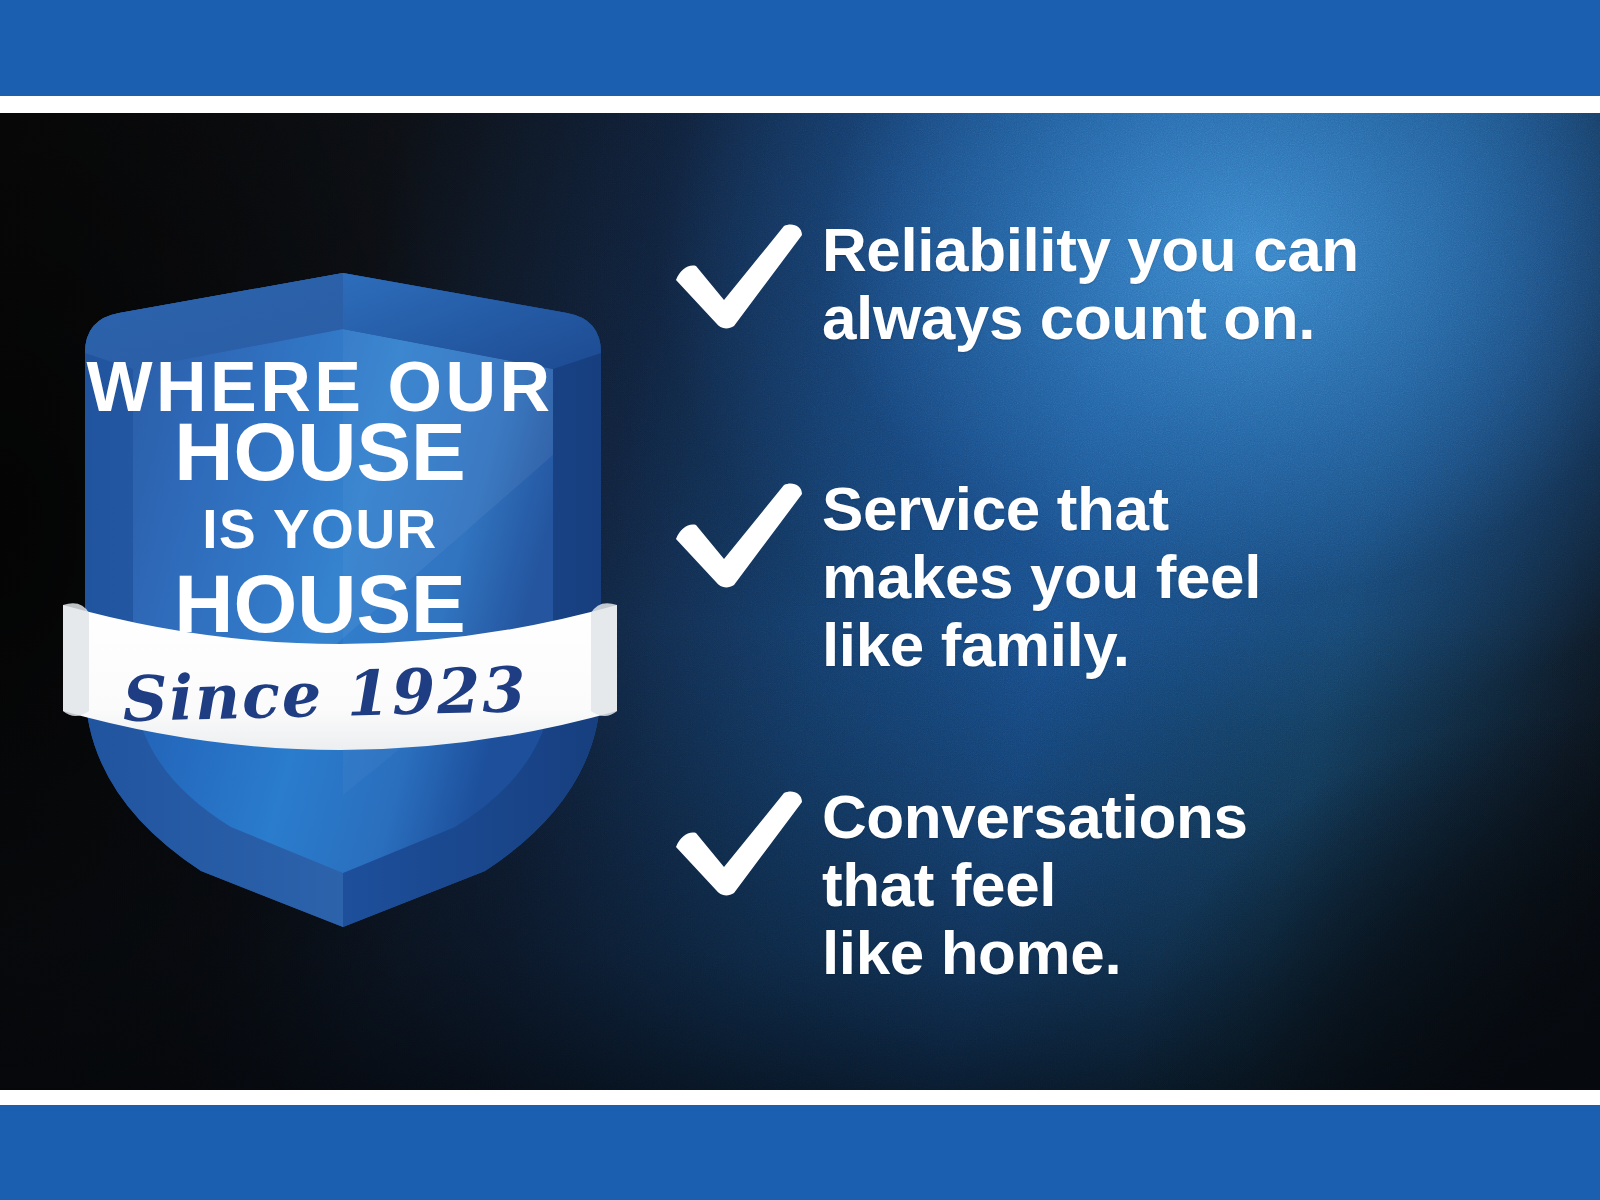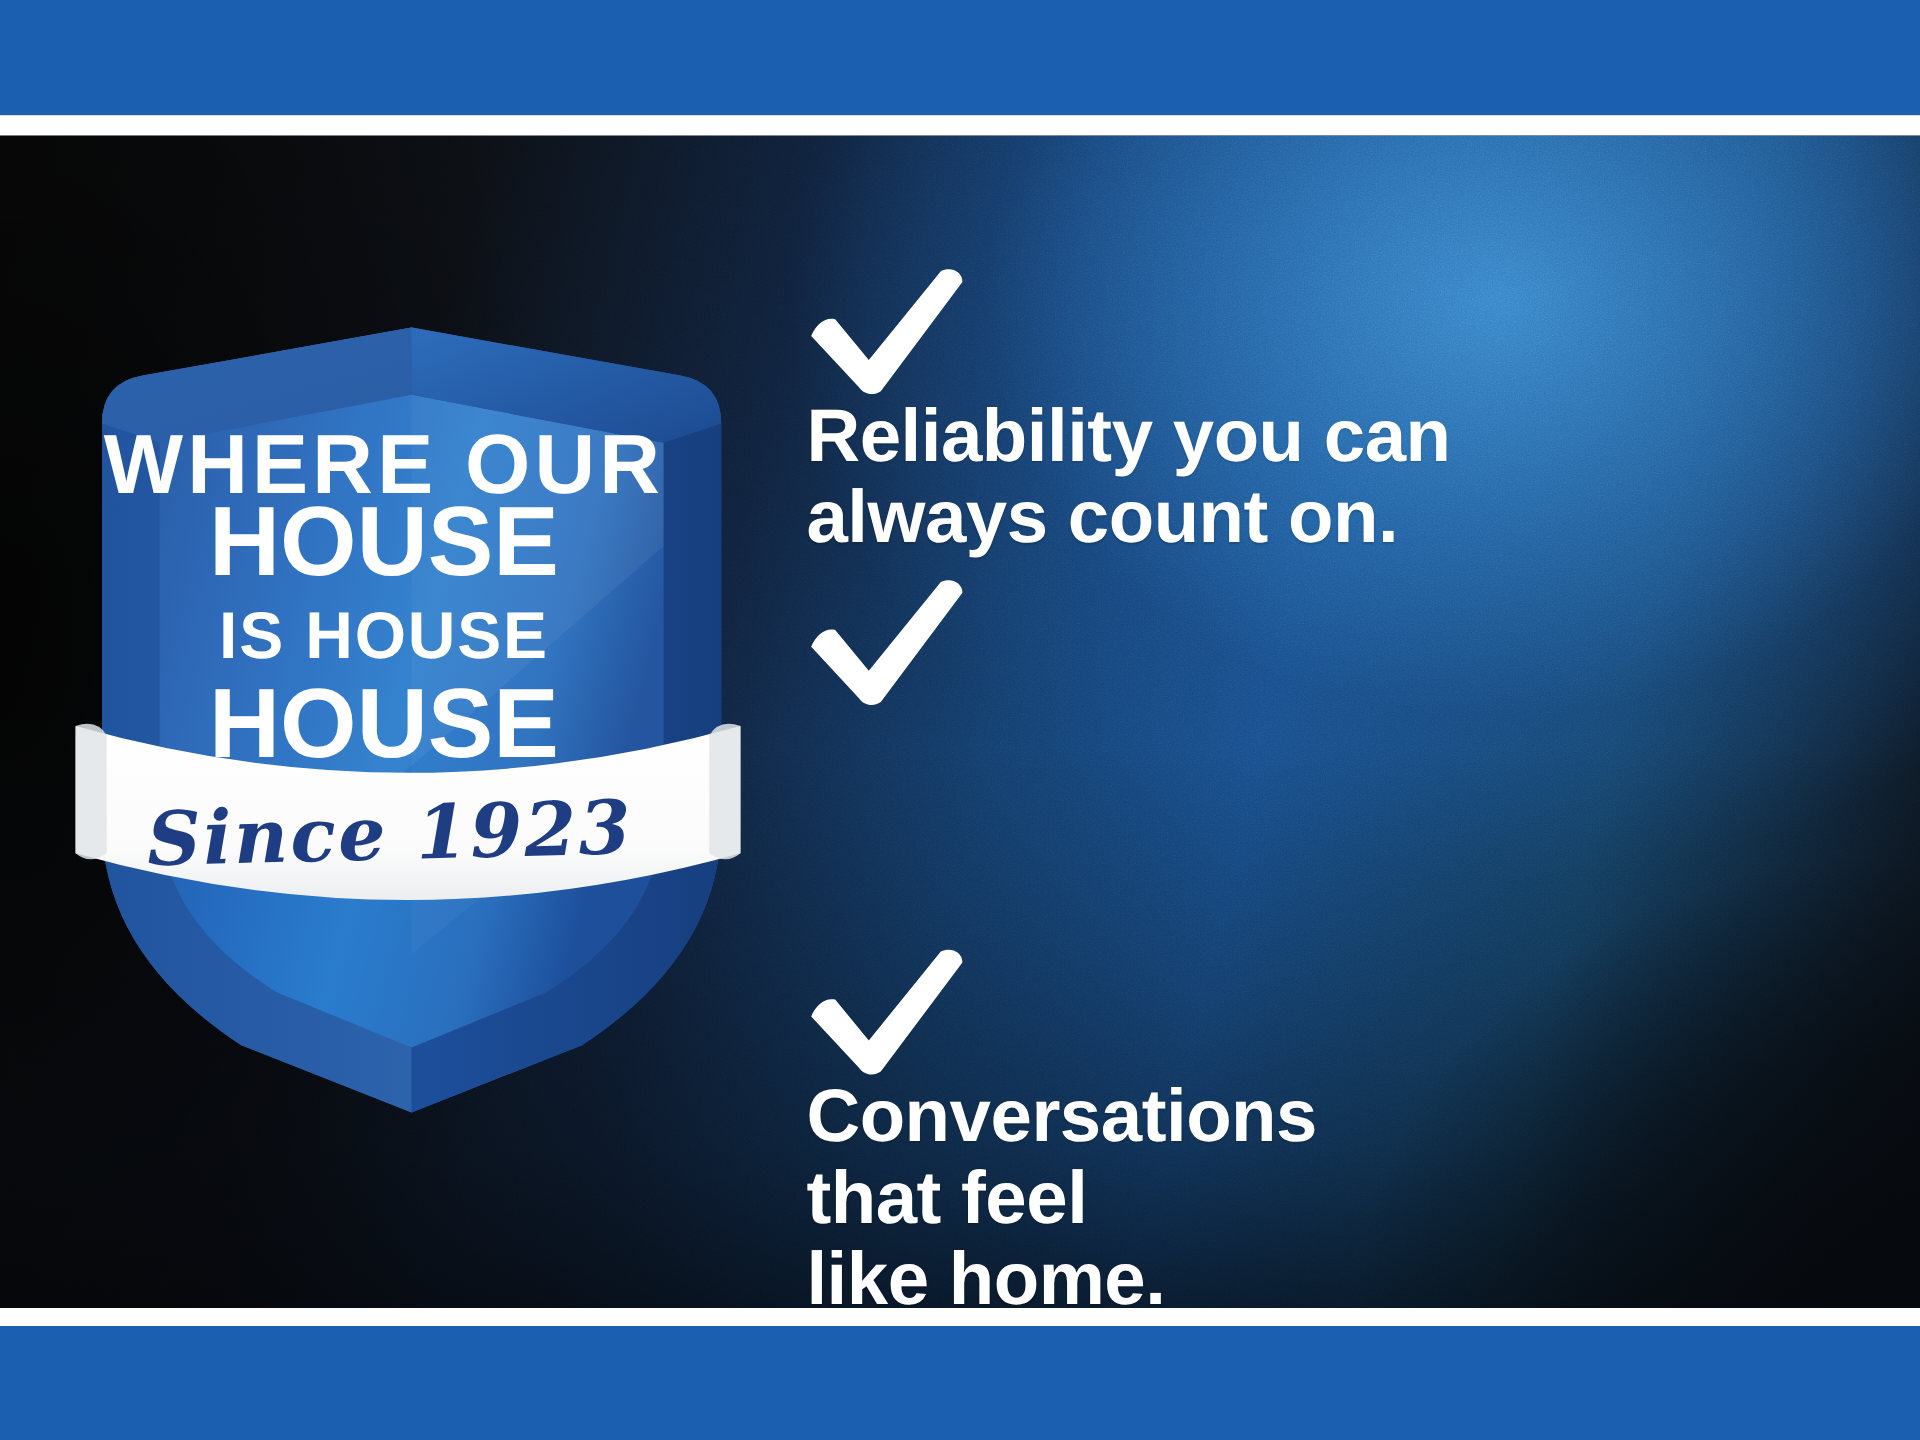--- a/index.html
+++ b/index.html
@@ -130,21 +130,20 @@
     left: 672px;
     top: 113px;
     width: 870px;
     height: 977px;
   }
   .bullet {
     position: absolute;
     left: 0;
     display: flex;
     align-items: flex-start;
-    flex-direction: column;
   }
   #bullet-0 { top: 103px; }
   #bullet-1 { top: 362px; }
   #bullet-2 { top: 670px; }
 
   .check-icon {
     flex: 0 0 auto;
     width: 150px;
     padding-top: 6px;
   }
@@ -272,21 +271,21 @@
                  L 562 556
                  Q 285 634 8 556
                  Z" fill="url(#gRibbon)"></path>
         <path d="M 8 450 Q 26 444 34 458 L 34 556 Q 20 566 8 556 Z" fill="#e2e5e8" opacity="0.85"></path>
         <path d="M 562 450 Q 544 444 536 458 L 536 556 Q 550 566 562 556 Z" fill="#e2e5e8" opacity="0.85"></path>
       </g>
     </svg>
 
     <div class="shield-text" id="sh-line1">WHERE OUR</div>
     <div class="shield-text" id="sh-line2">HOUSE</div>
-    <div class="shield-text" id="sh-line3">IS HOUSE</div>
+    <div class="shield-text" id="sh-line3">IS YOUR</div>
     <div class="shield-text" id="sh-line4">HOUSE</div>
     <div id="sh-since">Since 1923</div>
   </div>
 
   <div id="bullets">
 
     <div class="bullet" id="bullet-0">
       <div class="check-icon">
         <svg viewBox="0 0 132 108" xmlns="http://www.w3.org/2000/svg">
           <path d="M 4 58
@@ -309,20 +308,23 @@
           <path d="M 4 58
                    C 8 48 16 42 24 44
                    L 52 78
                    L 112 4
                    C 120 0 130 4 130 13
                    L 62 104
                    C 56 108 48 107 44 101
                    Z" fill="#ffffff"></path>
         </svg>
       </div>
+      <div class="bullet-text">Service that
+makes you feel
+like family.</div>
     </div>
 
     <div class="bullet" id="bullet-2">
       <div class="check-icon">
         <svg viewBox="0 0 132 108" xmlns="http://www.w3.org/2000/svg">
           <path d="M 4 58
                    C 8 48 16 42 24 44
                    L 52 78
                    L 112 4
                    C 120 0 130 4 130 13

